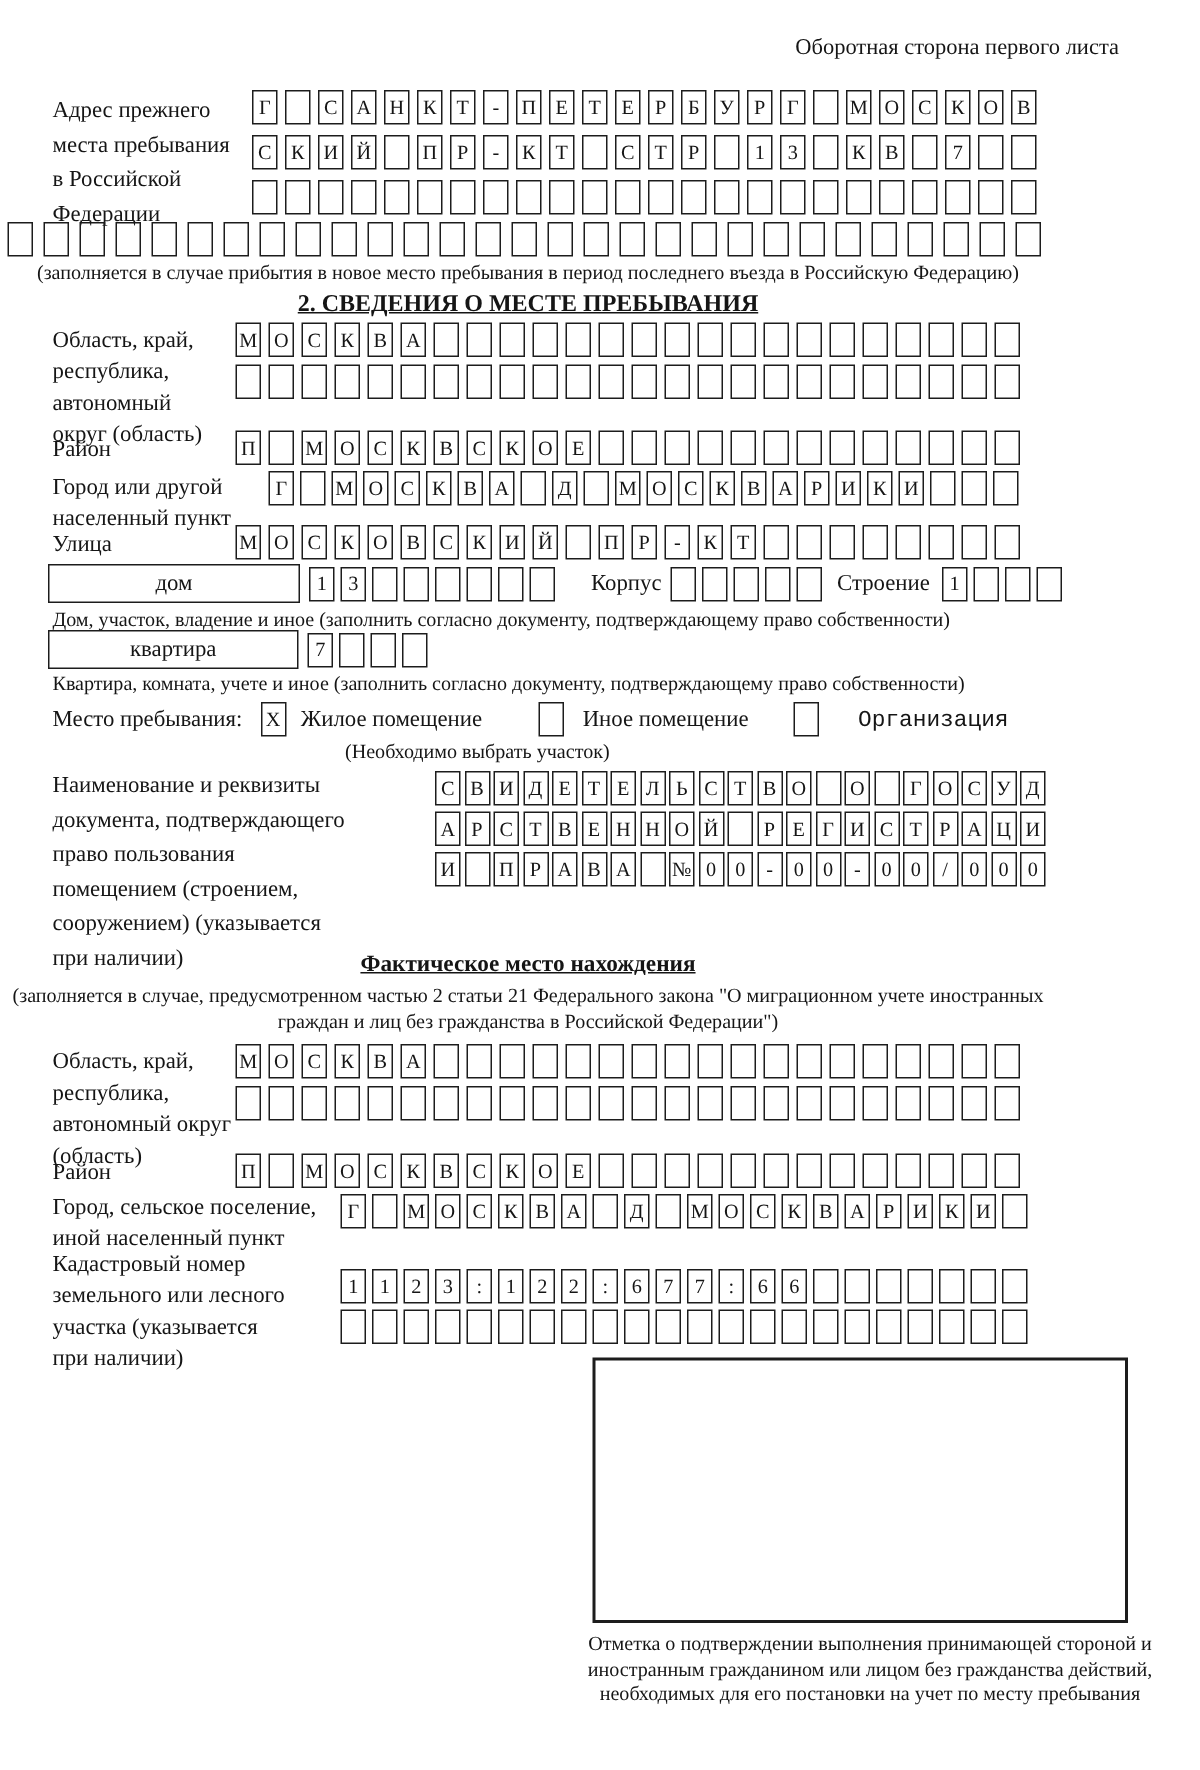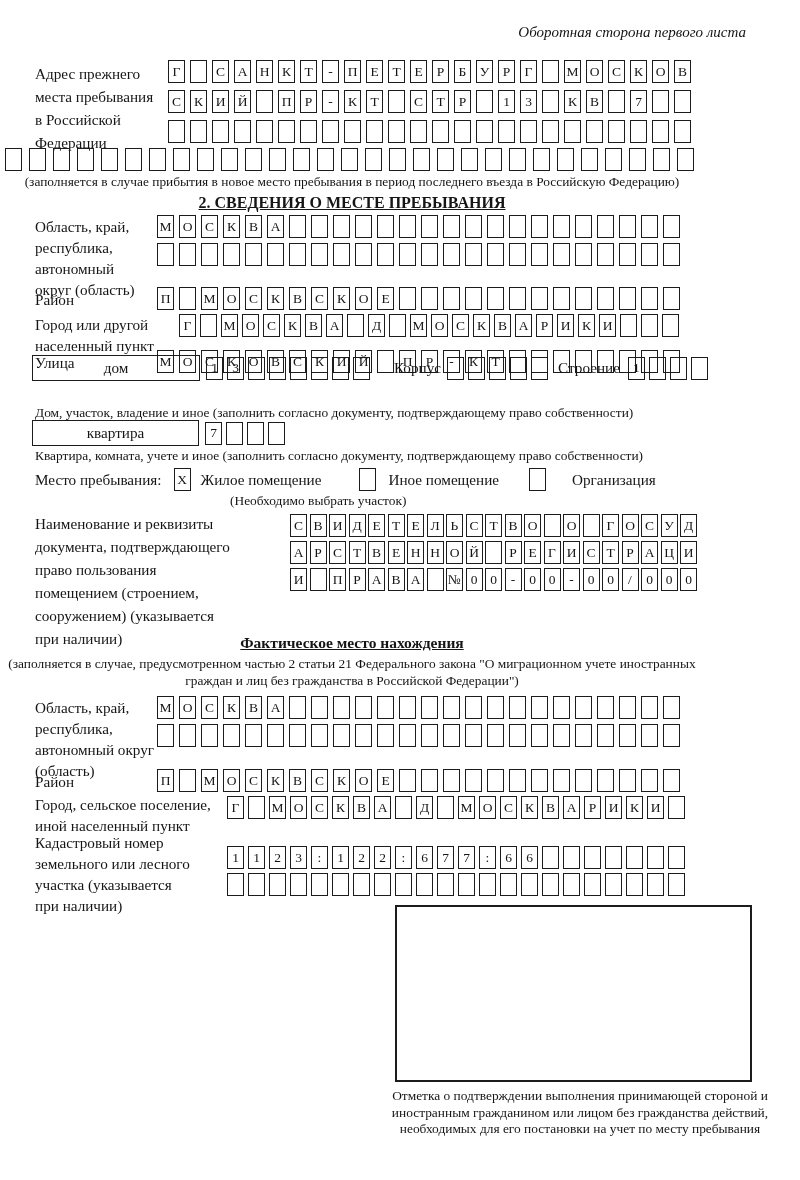--- a/index.html
+++ b/index.html
@@ -39,21 +39,21 @@
   }
   .hrow { display:flex; align-items:center; }
   .hrow .boxrow { align-self:center; }
   .inline-lbl { font-size:15.2px; }
 
   .stamp-box { border:2px solid #1c1c1c; background:#ffffff; }
 </style>
 </head>
 <body>
 
-<div class="abs note" style="top:24px; right:54px; font-size:15px;font-style:italic;">Оборотная сторона первого листа</div>
+<div class="abs note" style="top:24px; right:54px; font-size:15px;">Оборотная сторона первого листа</div>
 
 <div class="abs lbl lbl-tight ml" style="top:62px; left:35px; width:135px;">Адрес прежнего
 места пребывания
 в Российской
 Федерации</div>
 <div class="abs vcol vgap7" style="top:60px; left:168px;">
   <div class="boxrow gap5">
       <span class="cell">Г</span>
       <span class="cell"></span>
       <span class="cell">С</span>
@@ -304,21 +304,21 @@
     <span class="cell"></span>
     <span class="cell"></span>
     <span class="cell"></span>
     <span class="cell"></span>
     <span class="cell"></span>
     <span class="cell"></span>
     <span class="cell"></span>
     <span class="cell"></span>
   </div>
 
-<div class="abs hrow" style="top:355px; left:32px;">
+<div class="abs hrow" style="top:376px; left:32px;">
   <div class="bigbox" style="width:168px;">дом</div>
   <div class="boxrow gap4" style="margin-left:6px;">
       <span class="cell">1</span>
       <span class="cell">3</span>
       <span class="cell"></span>
       <span class="cell"></span>
       <span class="cell"></span>
       <span class="cell"></span>
       <span class="cell"></span>
       <span class="cell"></span>
@@ -358,21 +358,21 @@
       <span class="cell">X</span>
     </div>
   <div class="inline-lbl" style="margin-left:10px;">Жилое помещение</div>
   <div class="boxrow" style="margin-left:38px;">
       <span class="cell"></span>
     </div>
   <div class="inline-lbl" style="margin-left:12px;">Иное помещение</div>
   <div class="boxrow" style="margin-left:30px;">
       <span class="cell"></span>
     </div>
-  <div class="inline-lbl" style="margin-left:26px;">Организация</div>
+  <div class="inline-lbl" style="margin-left:26px;font-family:Liberation Mono, monospace;">Организация</div>
 </div>
 <div class="abs note" style="top:493px; left:230px;">(Необходимо выбрать участок)</div>
 
 <div class="abs lbl lbl-tight ml" style="top:512px; left:35px; width:250px;">Наименование и реквизиты
 документа, подтверждающего
 право пользования
 помещением (строением,
 сооружением) (указывается
 при наличии)</div>
 <div class="abs vcol vgap4" style="top:514px; left:290px;">

